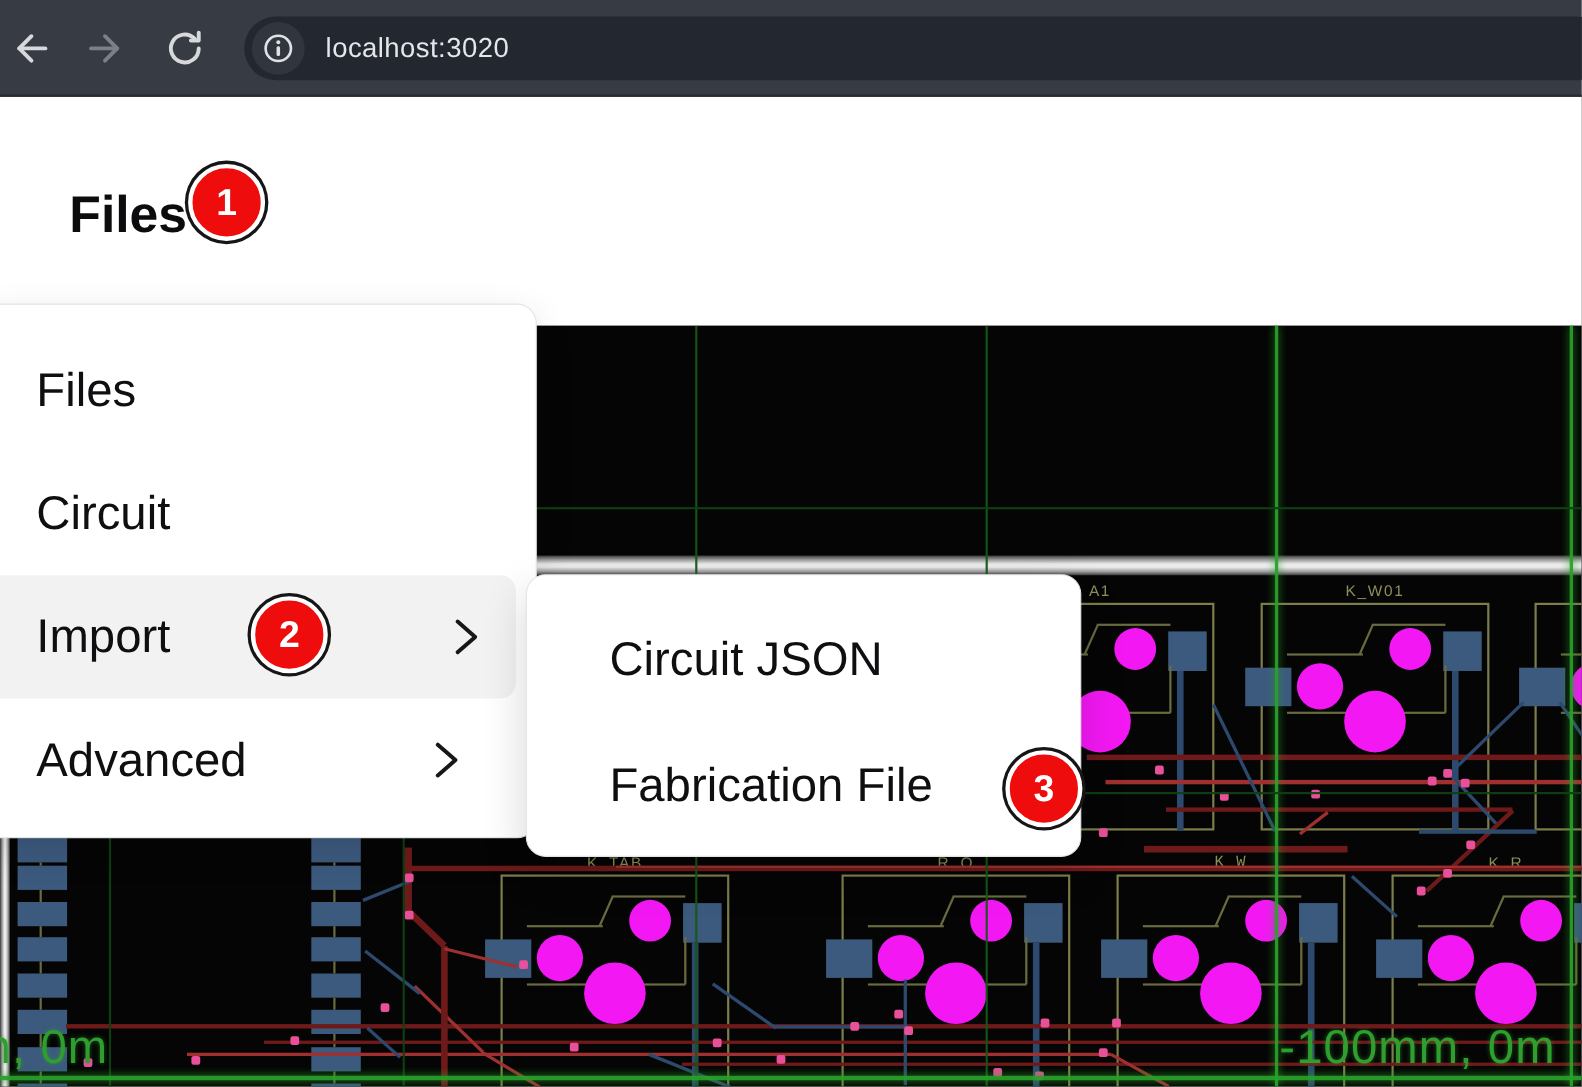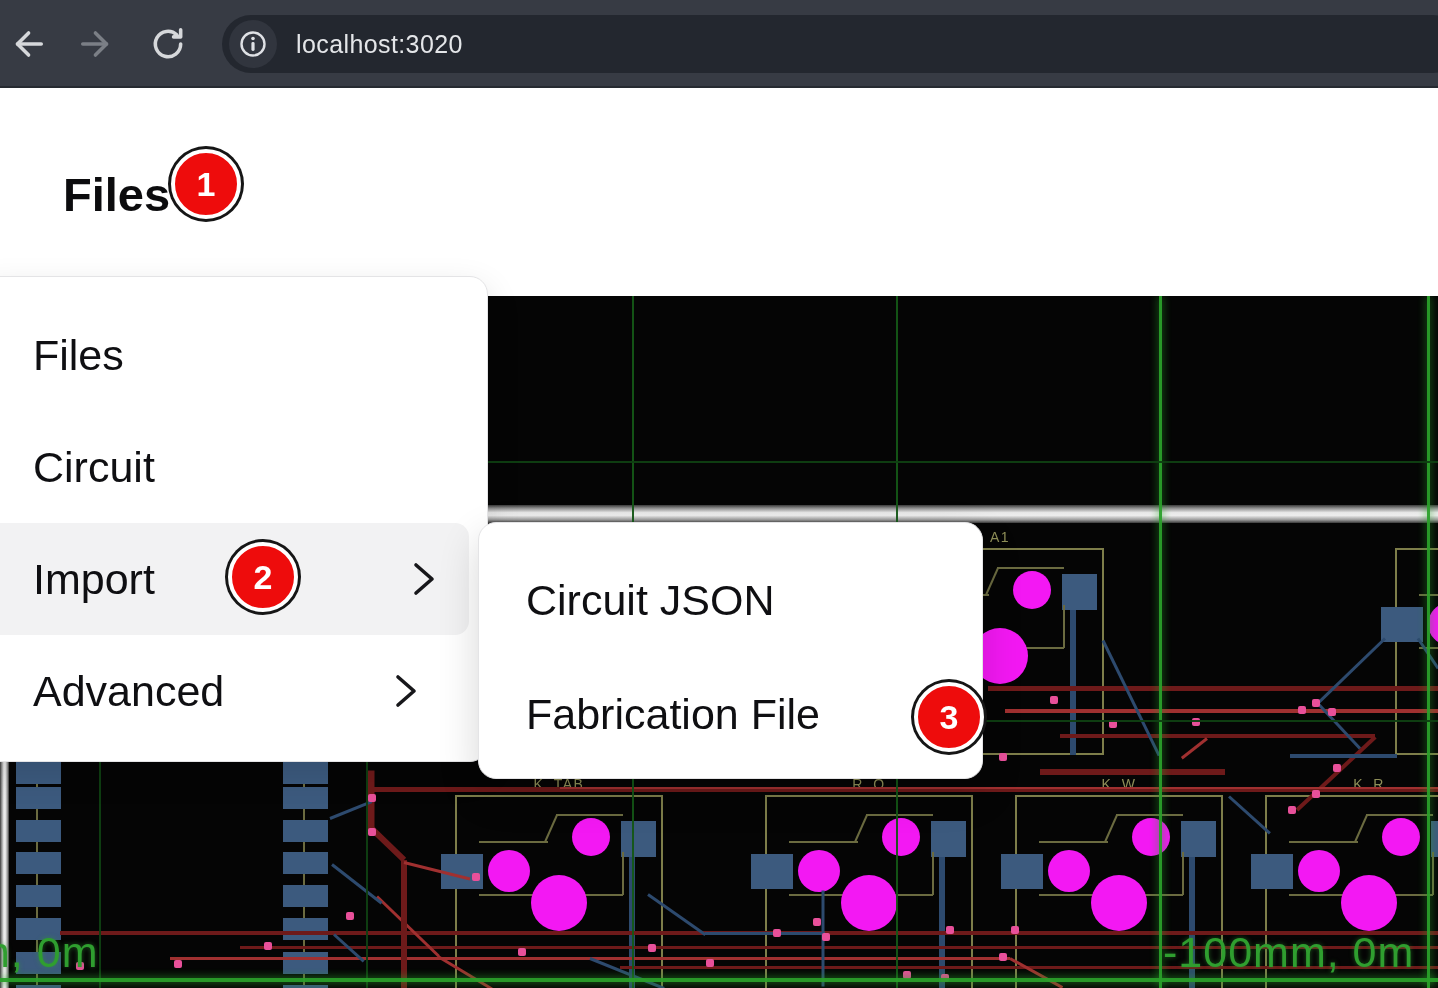--- a/index.html
+++ b/index.html
@@ -28,21 +28,21 @@
   .menu{position:absolute;left:-24px;top:276px;width:512px;height:486px;background:#fff;
         border:1px solid #e4e4e6;border-radius:18px;box-shadow:0 12px 34px rgba(0,0,0,.12);
         z-index:50;padding-top:22px;box-sizing:border-box;}
   .menu-item{height:112px;display:flex;align-items:center;padding-left:56px;padding-right:50px;
              font-size:43px;color:#0f0f12;}
   .menu-item.hl{background:#f2f2f3;border-radius:14px;margin-right:18px;padding-right:32px;}
   .chev{margin-left:auto;display:flex;align-items:center;}
   .submenu{position:absolute;left:478px;top:522px;width:505px;height:257px;background:#fff;
            border:1px solid #e4e4e6;border-radius:18px;box-shadow:0 16px 40px rgba(0,0,0,.16);
            z-index:55;padding-top:20px;box-sizing:border-box;}
-  .submenu .menu-item{height:114px;padding-left:47px;}
+  .submenu .menu-item{height:114px;padding-left:47px;margin-left:28px;}
 
   
   .pcb{position:absolute;left:0;top:296px;width:1438px;height:692px;overflow:hidden;z-index:1;}
 </style>
 </head>
 <body>
 
 <div class="pcb" style="background: rgb(5, 5, 5);">
     <div style="position: absolute; left: 0px; top: 209px; width: 1438px; height: 18px; background: linear-gradient(rgb(58, 58, 58) 0%, rgb(143, 143, 143) 18%, rgb(232, 232, 232) 42%, rgb(237, 237, 237) 58%, rgb(156, 156, 156) 82%, rgb(58, 58, 58) 100%);"></div>
     <div style="position: absolute; left: 0px; top: 0px; width: 9px; height: 692px; background: linear-gradient(90deg, rgb(58, 58, 58) 0%, rgb(143, 143, 143) 18%, rgb(232, 232, 232) 42%, rgb(237, 237, 237) 58%, rgb(156, 156, 156) 82%, rgb(58, 58, 58) 100%);"></div>
@@ -83,20 +83,34 @@
       <div style="position: absolute; left: 172px; top: 60px; width: 6px; height: 145px; background: rgb(45, 74, 110);"></div>
       <div style="position: absolute; left: 22px; top: 44px; width: 69px; height: 2px; background: rgb(107, 107, 64); transform-origin: 0px 50%; transform: rotate(0deg);"></div>
       <div style="position: absolute; left: 88px; top: 44px; width: 29px; height: 2px; background: rgb(107, 107, 64); transform-origin: 0px 50%; transform: rotate(-66deg);"></div>
       <div style="position: absolute; left: 99px; top: 17px; width: 67px; height: 2px; background: rgb(107, 107, 64); transform-origin: 0px 50%; transform: rotate(0deg);"></div>
       <div style="position: absolute; left: 166px; top: 54px; width: 43px; height: 2px; background: rgb(107, 107, 64); transform-origin: 0px 50%; transform: rotate(90deg);"></div>
       <div style="position: absolute; left: 22px; top: 97px; width: 144px; height: 2px; background: rgb(107, 107, 64); transform-origin: 0px 50%; transform: rotate(0deg);"></div>
       <div style="position: absolute; left: 115px; top: 21px; width: 38px; height: 38px; border-radius: 50%; background: rgb(243, 24, 243);"></div>
       <div style="position: absolute; left: 31px; top: 53px; width: 42px; height: 42px; border-radius: 50%; background: rgb(243, 24, 243);"></div>
       <div style="position: absolute; left: 74px; top: 78px; width: 56px; height: 56px; border-radius: 50%; background: rgb(243, 24, 243);"></div>
     </div>
+    <div style="position: absolute; left: 1146px; top: 252px; width: 208px; height: 207px; border: 2px solid rgb(126, 126, 74); box-sizing: border-box;">
+      <div style="position: absolute; left: 50%; top: -21px; transform: translateX(-50%); color: rgb(143, 143, 88); font-size: 14px; letter-spacing: 1.5px; white-space: nowrap;">K_W01</div>
+      <div style="position: absolute; left: -16px; top: 57px; width: 42px; height: 35px; background: rgb(60, 90, 126);"></div>
+      <div style="position: absolute; left: 164px; top: 24px; width: 35px; height: 36px; background: rgb(60, 90, 126);"></div>
+      <div style="position: absolute; left: 172px; top: 60px; width: 6px; height: 145px; background: rgb(45, 74, 110);"></div>
+      <div style="position: absolute; left: 22px; top: 44px; width: 69px; height: 2px; background: rgb(107, 107, 64); transform-origin: 0px 50%; transform: rotate(0deg);"></div>
+      <div style="position: absolute; left: 88px; top: 44px; width: 29px; height: 2px; background: rgb(107, 107, 64); transform-origin: 0px 50%; transform: rotate(-66deg);"></div>
+      <div style="position: absolute; left: 99px; top: 17px; width: 67px; height: 2px; background: rgb(107, 107, 64); transform-origin: 0px 50%; transform: rotate(0deg);"></div>
+      <div style="position: absolute; left: 166px; top: 54px; width: 43px; height: 2px; background: rgb(107, 107, 64); transform-origin: 0px 50%; transform: rotate(90deg);"></div>
+      <div style="position: absolute; left: 22px; top: 97px; width: 144px; height: 2px; background: rgb(107, 107, 64); transform-origin: 0px 50%; transform: rotate(0deg);"></div>
+      <div style="position: absolute; left: 115px; top: 21px; width: 38px; height: 38px; border-radius: 50%; background: rgb(243, 24, 243);"></div>
+      <div style="position: absolute; left: 31px; top: 53px; width: 42px; height: 42px; border-radius: 50%; background: rgb(243, 24, 243);"></div>
+      <div style="position: absolute; left: 74px; top: 78px; width: 56px; height: 56px; border-radius: 50%; background: rgb(243, 24, 243);"></div>
+    </div>
     <div style="position: absolute; left: 1395px; top: 252px; width: 208px; height: 207px; border: 2px solid rgb(126, 126, 74); box-sizing: border-box;">
       <div style="position: absolute; left: -16px; top: 57px; width: 42px; height: 35px; background: rgb(60, 90, 126);"></div>
       <div style="position: absolute; left: 22px; top: 44px; width: 69px; height: 2px; background: rgb(107, 107, 64); transform-origin: 0px 50%; transform: rotate(0deg);"></div>
       <div style="position: absolute; left: 22px; top: 97px; width: 144px; height: 2px; background: rgb(107, 107, 64); transform-origin: 0px 50%; transform: rotate(0deg);"></div>
       <div style="position: absolute; left: 31px; top: 53px; width: 42px; height: 42px; border-radius: 50%; background: rgb(243, 24, 243);"></div>
     </div>
     <div style="position: absolute; left: 455px; top: 499px; width: 208px; height: 207px; border: 2px solid rgb(126, 126, 74); box-sizing: border-box;">
       <div style="position: absolute; left: 50%; top: -21px; transform: translateX(-50%); color: rgb(143, 143, 88); font-size: 14px; letter-spacing: 1.5px; white-space: nowrap;">K_TAB</div>
       <div style="position: absolute; left: -16px; top: 57px; width: 42px; height: 35px; background: rgb(60, 90, 126);"></div>
       <div style="position: absolute; left: 164px; top: 24px; width: 35px; height: 36px; background: rgb(60, 90, 126);"></div>
@@ -118,21 +132,21 @@
       <div style="position: absolute; left: 22px; top: 44px; width: 69px; height: 2px; background: rgb(107, 107, 64); transform-origin: 0px 50%; transform: rotate(0deg);"></div>
       <div style="position: absolute; left: 88px; top: 44px; width: 29px; height: 2px; background: rgb(107, 107, 64); transform-origin: 0px 50%; transform: rotate(-66deg);"></div>
       <div style="position: absolute; left: 99px; top: 17px; width: 67px; height: 2px; background: rgb(107, 107, 64); transform-origin: 0px 50%; transform: rotate(0deg);"></div>
       <div style="position: absolute; left: 166px; top: 54px; width: 43px; height: 2px; background: rgb(107, 107, 64); transform-origin: 0px 50%; transform: rotate(90deg);"></div>
       <div style="position: absolute; left: 22px; top: 97px; width: 144px; height: 2px; background: rgb(107, 107, 64); transform-origin: 0px 50%; transform: rotate(0deg);"></div>
       <div style="position: absolute; left: 115px; top: 21px; width: 38px; height: 38px; border-radius: 50%; background: rgb(243, 24, 243);"></div>
       <div style="position: absolute; left: 31px; top: 53px; width: 42px; height: 42px; border-radius: 50%; background: rgb(243, 24, 243);"></div>
       <div style="position: absolute; left: 74px; top: 78px; width: 56px; height: 56px; border-radius: 50%; background: rgb(243, 24, 243);"></div>
     </div>
     <div style="position: absolute; left: 1015px; top: 499px; width: 208px; height: 207px; border: 2px solid rgb(126, 126, 74); box-sizing: border-box;">
-      <div style="position: absolute; left: 50%; top: -21px; transform: translateX(-50%); color: rgb(143, 143, 88); font-size: 14px; letter-spacing: 1.5px; white-space: nowrap;">K_W</div>
+      <div style="position: absolute; left: 50%; top: -21px; transform: translateX(-50%); color: rgb(143, 143, 88); font-size: 14px; letter-spacing: 1.5px; white-space: nowrap; font-family: Liberation Mono, monospace;">K_W</div>
       <div style="position: absolute; left: -16px; top: 57px; width: 42px; height: 35px; background: rgb(60, 90, 126);"></div>
       <div style="position: absolute; left: 164px; top: 24px; width: 35px; height: 36px; background: rgb(60, 90, 126);"></div>
       <div style="position: absolute; left: 172px; top: 60px; width: 6px; height: 145px; background: rgb(45, 74, 110);"></div>
       <div style="position: absolute; left: 22px; top: 44px; width: 69px; height: 2px; background: rgb(107, 107, 64); transform-origin: 0px 50%; transform: rotate(0deg);"></div>
       <div style="position: absolute; left: 88px; top: 44px; width: 29px; height: 2px; background: rgb(107, 107, 64); transform-origin: 0px 50%; transform: rotate(-66deg);"></div>
       <div style="position: absolute; left: 99px; top: 17px; width: 67px; height: 2px; background: rgb(107, 107, 64); transform-origin: 0px 50%; transform: rotate(0deg);"></div>
       <div style="position: absolute; left: 166px; top: 54px; width: 43px; height: 2px; background: rgb(107, 107, 64); transform-origin: 0px 50%; transform: rotate(90deg);"></div>
       <div style="position: absolute; left: 22px; top: 97px; width: 144px; height: 2px; background: rgb(107, 107, 64); transform-origin: 0px 50%; transform: rotate(0deg);"></div>
       <div style="position: absolute; left: 115px; top: 21px; width: 38px; height: 38px; border-radius: 50%; background: rgb(243, 24, 243);"></div>
       <div style="position: absolute; left: 31px; top: 53px; width: 42px; height: 42px; border-radius: 50%; background: rgb(243, 24, 243);"></div>

